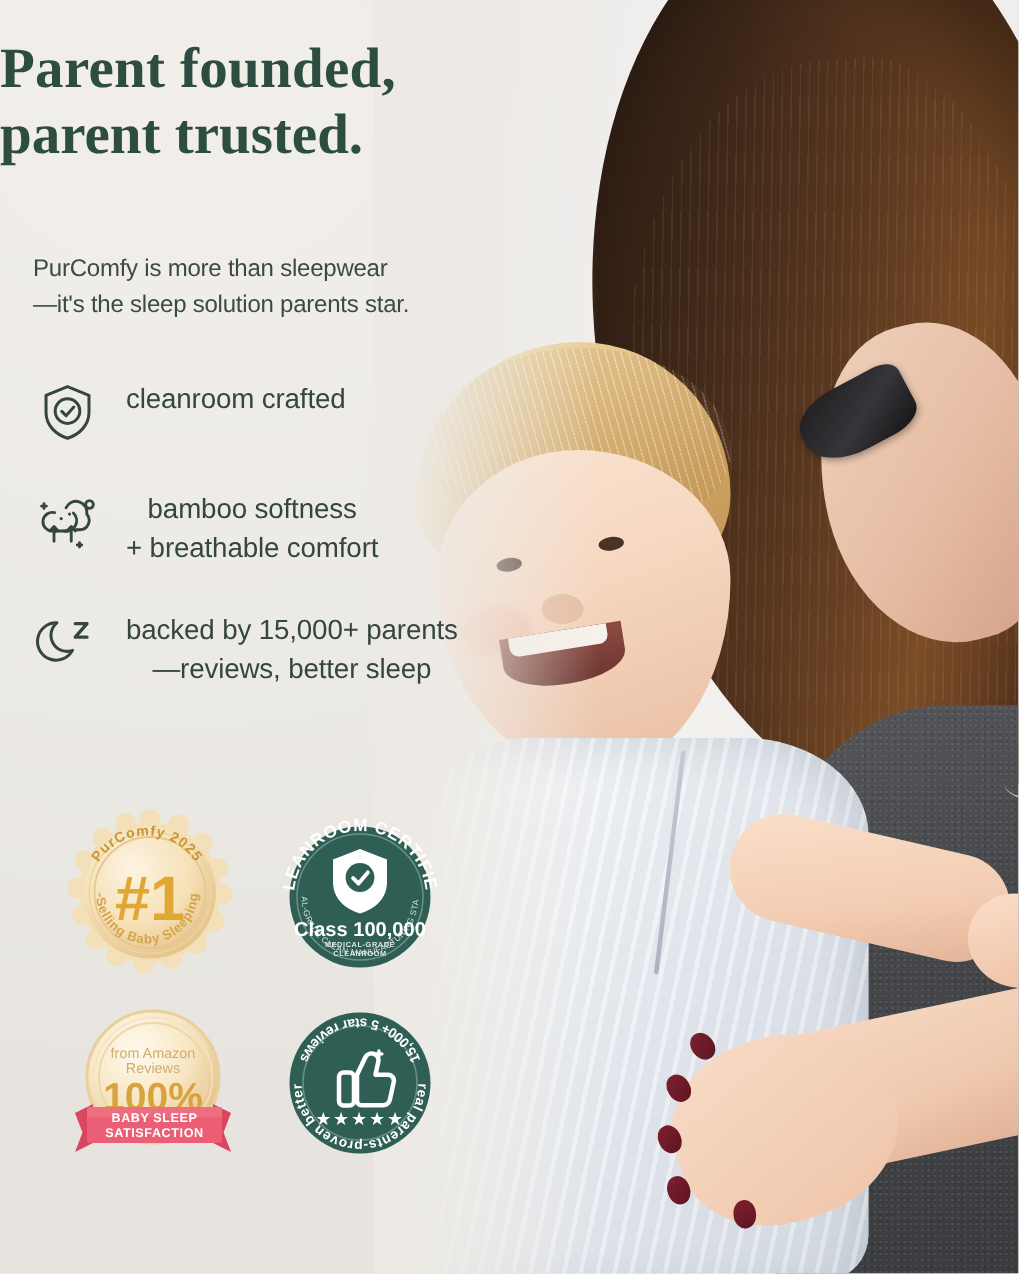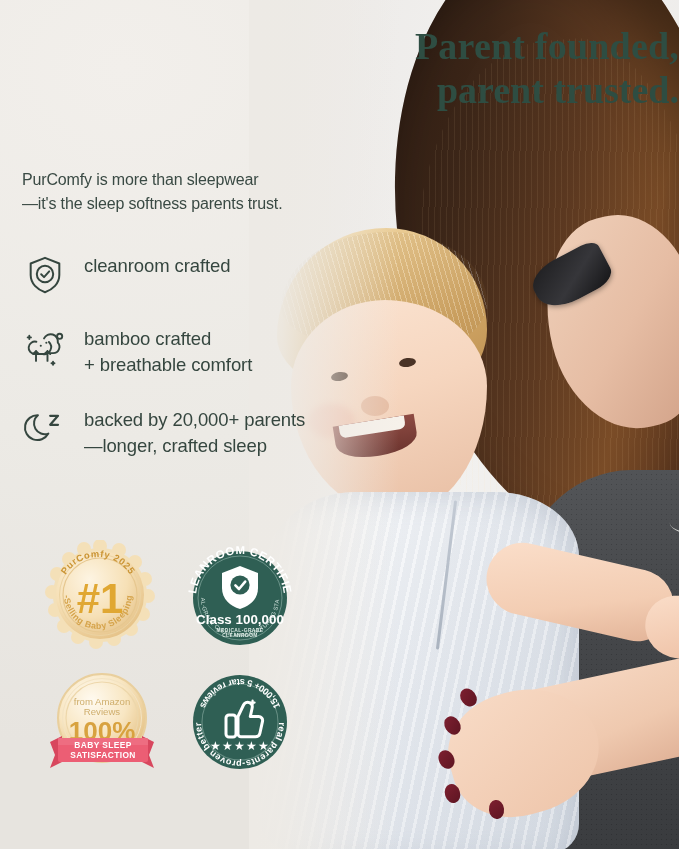--- a/index.html
+++ b/index.html
@@ -217,21 +217,21 @@
   .nail.n1 { left: 212px; top: 688px; transform: rotate(-36deg); }
   .nail.n2 { left: 196px; top: 716px; transform: rotate(-32deg); }
   .nail.n3 { left: 190px; top: 750px; transform: rotate(-26deg); }
   .nail.n4 { left: 196px; top: 784px; transform: rotate(-18deg); }
   .nail.n5 { left: 240px; top: 800px; transform: rotate(-6deg); }
 
   
   .headline {
     position: absolute;
     left: 0; right: 0; top: 24px;
-    text-align: right;
+    text-align: left;
     z-index: 60;
     color: #2e4d42;
     font-family: "Liberation Serif", serif;
     line-height: 1.16;
   }
   .headline .l1 { display: block; font-size: 38px; letter-spacing: .2px; }
   .headline .l2 { display: block; font-size: 38px; }
 
   .subhead {
     position: absolute;
@@ -260,20 +260,21 @@
     flex: 0 0 46px;
     width: 46px; height: 46px;
     display: flex; align-items: center; justify-content: center;
   }
   .feature-text {
     color: #35463f;
     font-size: 18.5px;
     line-height: 1.42;
     padding-top: 1px;
     letter-spacing: -.1px;
+    text-align: center;
   }
 
   
   .badges {
     position: absolute;
     left: 44px; top: 540px;
     z-index: 60;
     display: grid;
     grid-template-columns: 122px 122px;
     grid-template-rows: 110px 110px;
@@ -323,21 +324,21 @@
     <div class="photo-fade"></div>
   </div>
 
   <h1 class="headline">
     <span class="l1">Parent founded,</span>
     <span class="l2">parent trusted.</span>
   </h1>
 
   <p class="subhead">
     <span>PurComfy is more than sleepwear</span><br>
-    <span>—it's the sleep softness parents trust.</span>
+    <span>—it's the sleep solution parents star.</span>
   </p>
 
   <div class="features">
 
     <div class="feature">
       <span class="feature-icon">
         <svg width="42" height="42" viewBox="0 0 44 44" fill="none" stroke="#35463f" stroke-width="2.1" stroke-linecap="round" stroke-linejoin="round">
           <path d="M22 4 L37 10 V22 C37 31 30 37.5 22 40 C14 37.5 7 31 7 22 V10 Z"></path>
           <circle cx="22" cy="21" r="8.6"></circle>
           <path d="M18 21.2 L21 24.2 L26.4 18.2"></path>
@@ -358,35 +359,35 @@
           <path d="M13.6 36.5 V26.2 M10.7 29.3 l2.9 -3.1 l2.9 3.1"></path>
           <path d="M25.6 36.5 V26.2 M22.7 29.3 l2.9 -3.1 l2.9 3.1"></path>
           <circle cx="18.6" cy="20.6" r="1.1" fill="#35463f" stroke="none"></circle>
           <circle cx="24.4" cy="17.5" r="1.1" fill="#35463f" stroke="none"></circle>
           <circle cx="38.3" cy="10.8" r="2.7"></circle>
           <path d="M6.6 10.2 v3.4 M4.9 11.9 h3.4"></path>
           <path d="M31.4 37.4 v3.1 M29.8 39 h3.1"></path>
         </svg>
       </span>
       <span class="feature-text">
-        <span>bamboo crafted</span><br>
+        <span>bamboo softness</span><br>
         <span>+ breathable comfort</span>
       </span>
     </div>
 
     <div class="feature">
       <span class="feature-icon">
         <svg width="44" height="44" viewBox="0 0 46 46" fill="none" stroke="#35463f" stroke-width="2.1" stroke-linecap="round" stroke-linejoin="round">
           <path d="M26.5 27.8 A13 13 0 1 1 15.6 8.6 A11.2 11.2 0 0 0 26.5 27.8 Z"></path>
           <path d="M28.4 9.2 h8.2 l-8.2 9.4 h8.2" stroke-width="2.3"></path>
         </svg>
       </span>
       <span class="feature-text">
-        <span>backed by 20,000+ parents</span><br>
-        <span>—longer, crafted sleep</span>
+        <span>backed by 15,000+ parents</span><br>
+        <span>—reviews, better sleep</span>
       </span>
     </div>
 
   </div>
 
   <div class="badges">
 
     <div class="badge">
       <svg width="118" height="110" viewBox="0 0 118 110">
         <defs>

